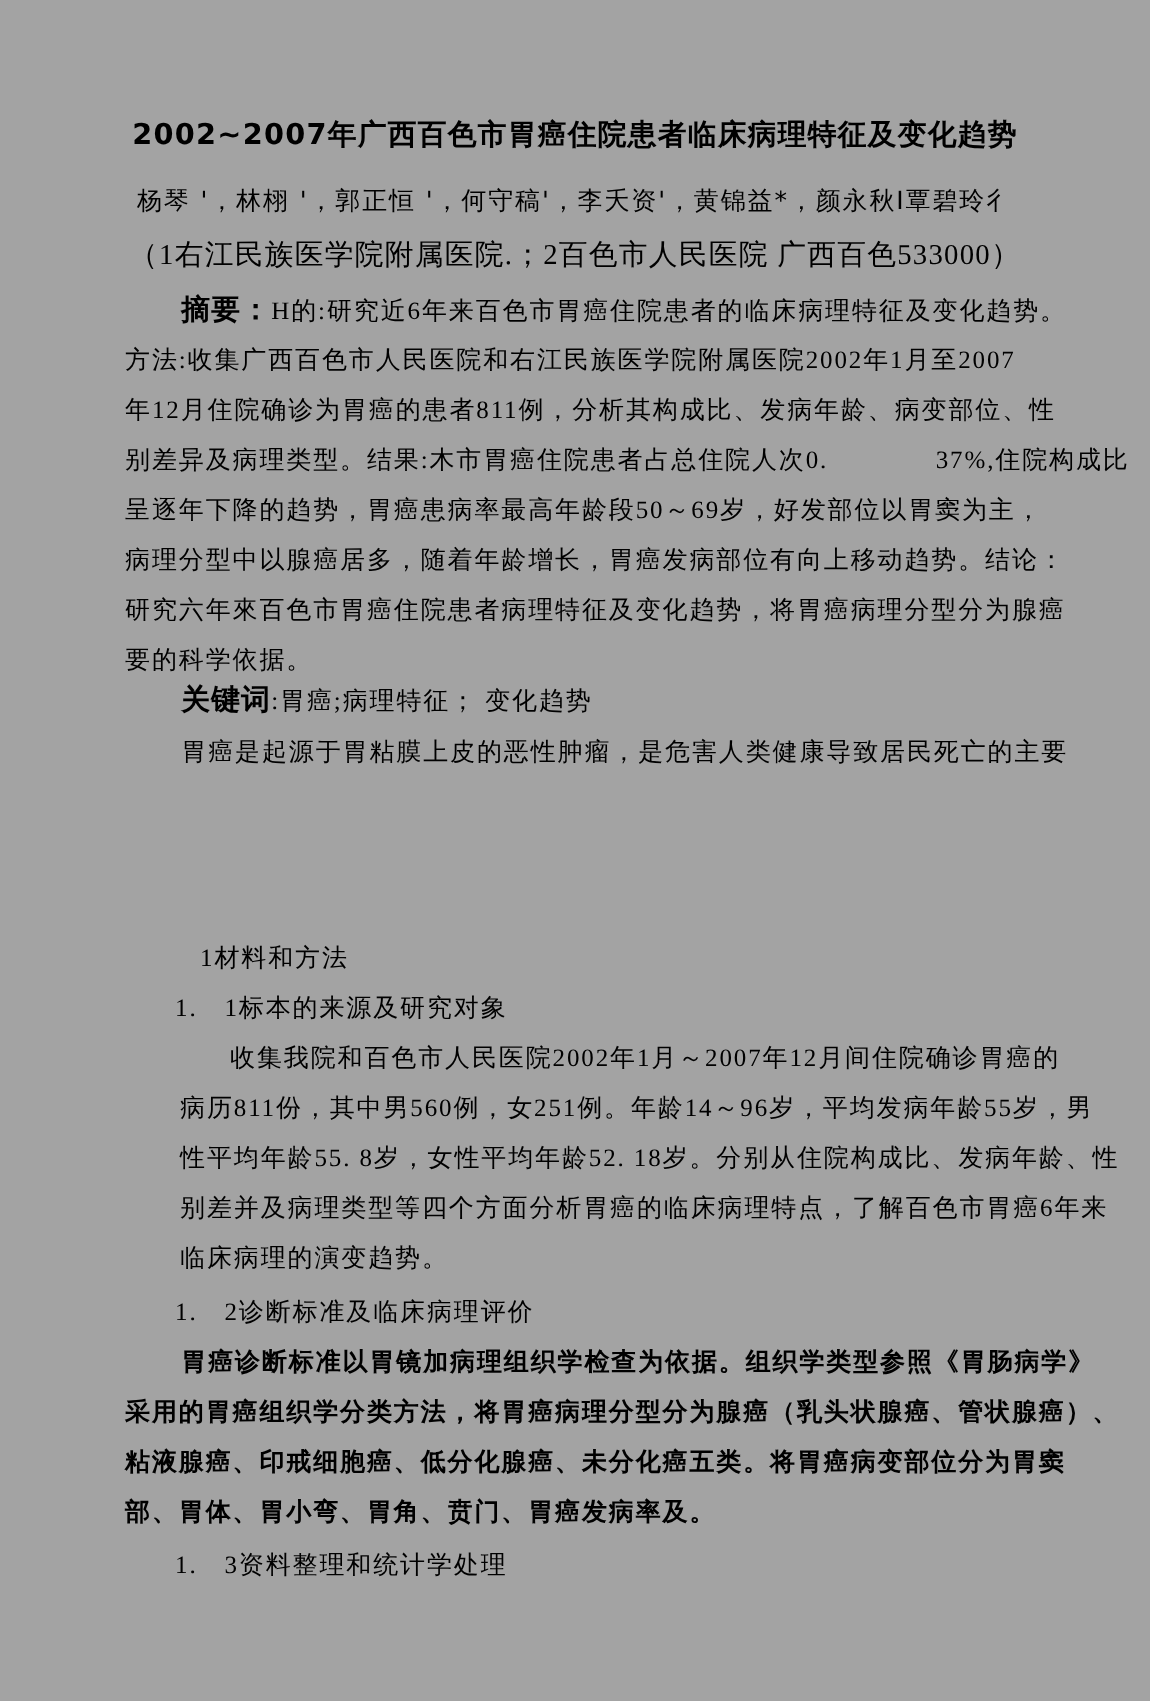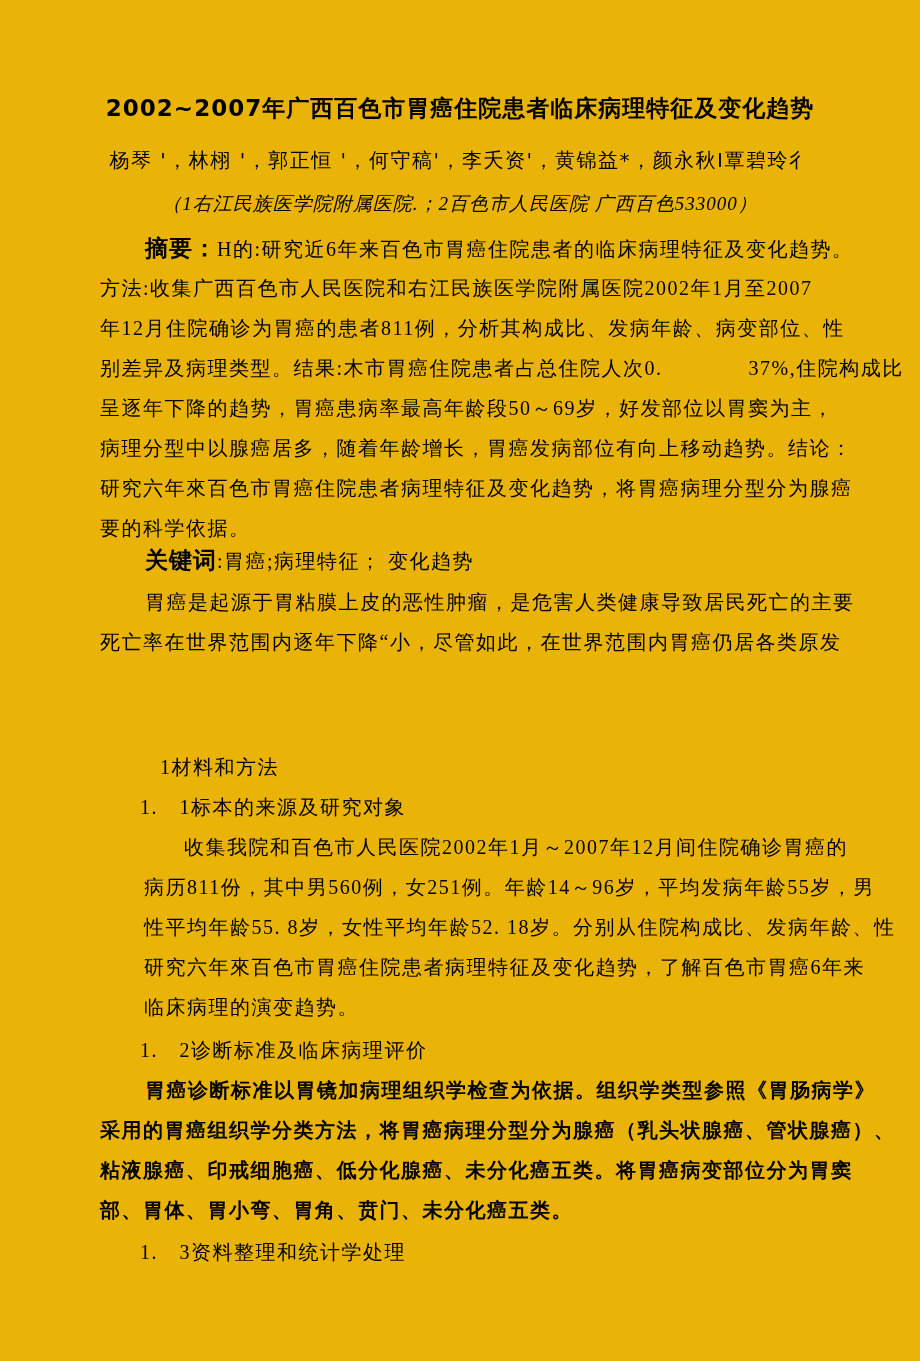--- a/index.html
+++ b/index.html
@@ -4,21 +4,21 @@
 <style>
   html, body {
     margin: 0;
     padding: 0;
     background: #ffffff;
   }
   .page {
     position: relative;
     width: 920px;
     height: 1361px;
-    background: #eab308;
+    background: #a3a3a3;
     color: #000000;
     overflow: hidden;
     font-family: "Liberation Serif", "DejaVu Serif", serif;
   }
   .blk {
     position: absolute;
     left: 100px;
     width: 730px;
   }
   .center {
@@ -47,29 +47,28 @@
     line-height: 36px;
     font-size: 20px;
     font-weight: normal;
     letter-spacing: 1.5px;
     font-family: "DejaVu Sans", "Liberation Sans", sans-serif;
     white-space: pre;
   }
   .affil-line {
     height: 36px;
     line-height: 36px;
-    font-size: 19px;
+    font-size: 23px;
     letter-spacing: 1px;
     white-space: pre;
-    font-style: italic;
   }
   .label {
     font-size: 23px;
     font-weight: bold;
-    font-family: Liberation Sans, sans-serif;
+    font-family: Liberation Serif, serif;
     letter-spacing: 1px;
   }
   .ind45 { padding-left: 45px; }
   .ind40 { padding-left: 40px; }
   .ind60 { padding-left: 60px; }
 </style>
 </head>
 <body>
 
 <div class="page">
@@ -96,47 +95,46 @@
     <div class="line">研究六年來百色市胃癌住院患者病理特征及变化趋势，将胃癌病理分型分为腺癌</div>
     <div class="line">要的科学依据。</div>
   </div>
 
   <div class="blk" style="top:540px;">
     <div class="line ind45"><span class="label">关键词</span><span>:胃癌;病理特征； 变化趋势</span></div>
   </div>
 
   <div class="blk" style="top:582px;">
     <div class="line ind45">胃癌是起源于胃粘膜上皮的恶性肿瘤，是危害人类健康导致居民死亡的主要</div>
-    <div class="line">死亡率在世界范围内逐年下降“小，尽管如此，在世界范围内胃癌仍居各类原发</div>
   </div>
 
   <div class="blk" style="top:747px;">
     <div class="line ind60">1材料和方法</div>
   </div>
 
   <div class="blk" style="top:787px;">
     <div class="line ind40">1.　1标本的来源及研究对象</div>
   </div>
 
   <div class="blk" style="top:827px;margin-left:44px;">
     <div class="line ind40">收集我院和百色市人民医院2002年1月～2007年12月间住院确诊胃癌的</div>
     <div class="line">病历811份，其中男560例，女251例。年龄14～96岁，平均发病年龄55岁，男</div>
     <div class="line">性平均年龄55. 8岁，女性平均年龄52. 18岁。分别从住院构成比、发病年龄、性</div>
-    <div class="line">研究六年來百色市胃癌住院患者病理特征及变化趋势，了解百色市胃癌6年来</div>
+    <div class="line">别差并及病理类型等四个方面分析胃癌的临床病理特点，了解百色市胃癌6年来</div>
     <div class="line">临床病理的演变趋势。</div>
   </div>
 
   <div class="blk" style="top:1030px;">
     <div class="line ind40">1.　2诊断标准及临床病理评价</div>
   </div>
 
   <div class="blk" style="top:1070px;font-weight:bold;">
     <div class="line ind45">胃癌诊断标准以胃镜加病理组织学检查为依据。组织学类型参照《胃肠病学》</div>
     <div class="line">采用的胃癌组织学分类方法，将胃癌病理分型分为腺癌（乳头状腺癌、管状腺癌）、</div>
     <div class="line">粘液腺癌、印戒细胞癌、低分化腺癌、未分化癌五类。将胃癌病变部位分为胃窦</div>
-    <div class="line">部、胃体、胃小弯、胃角、贲门、未分化癌五类。</div>
+    <div class="line">部、胃体、胃小弯、胃角、贲门、胃癌发病率及。</div>
   </div>
 
   <div class="blk" style="top:1232px;">
     <div class="line ind40">1.　3资料整理和统计学处理</div>
   </div>
 
 </div>
 
 </body></html>

